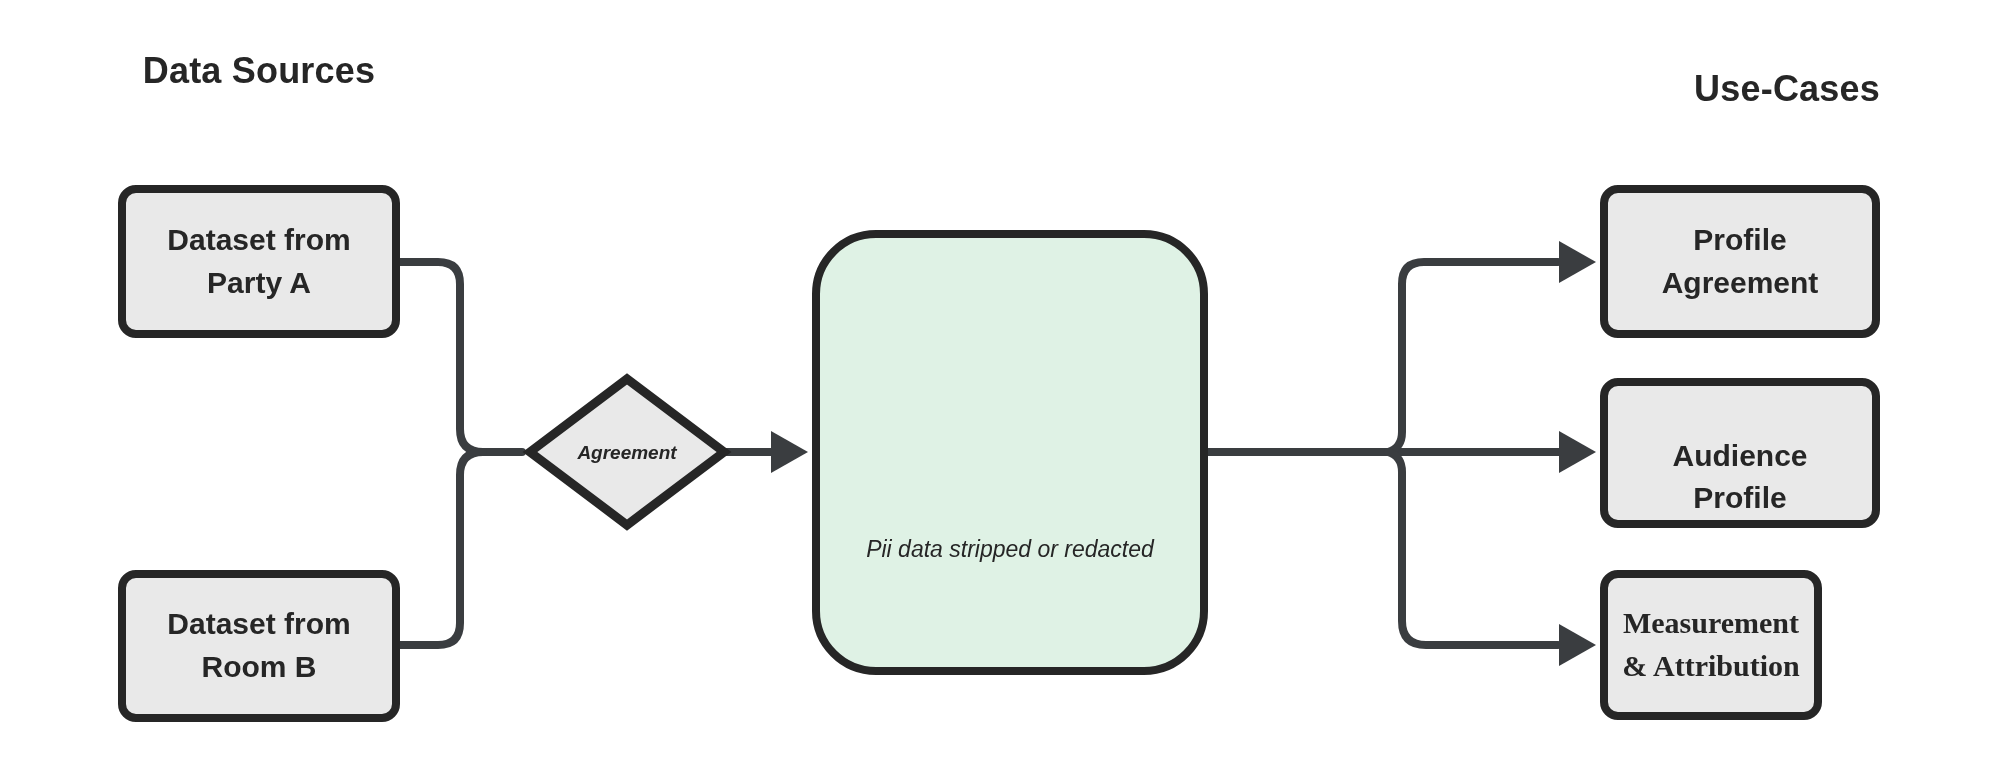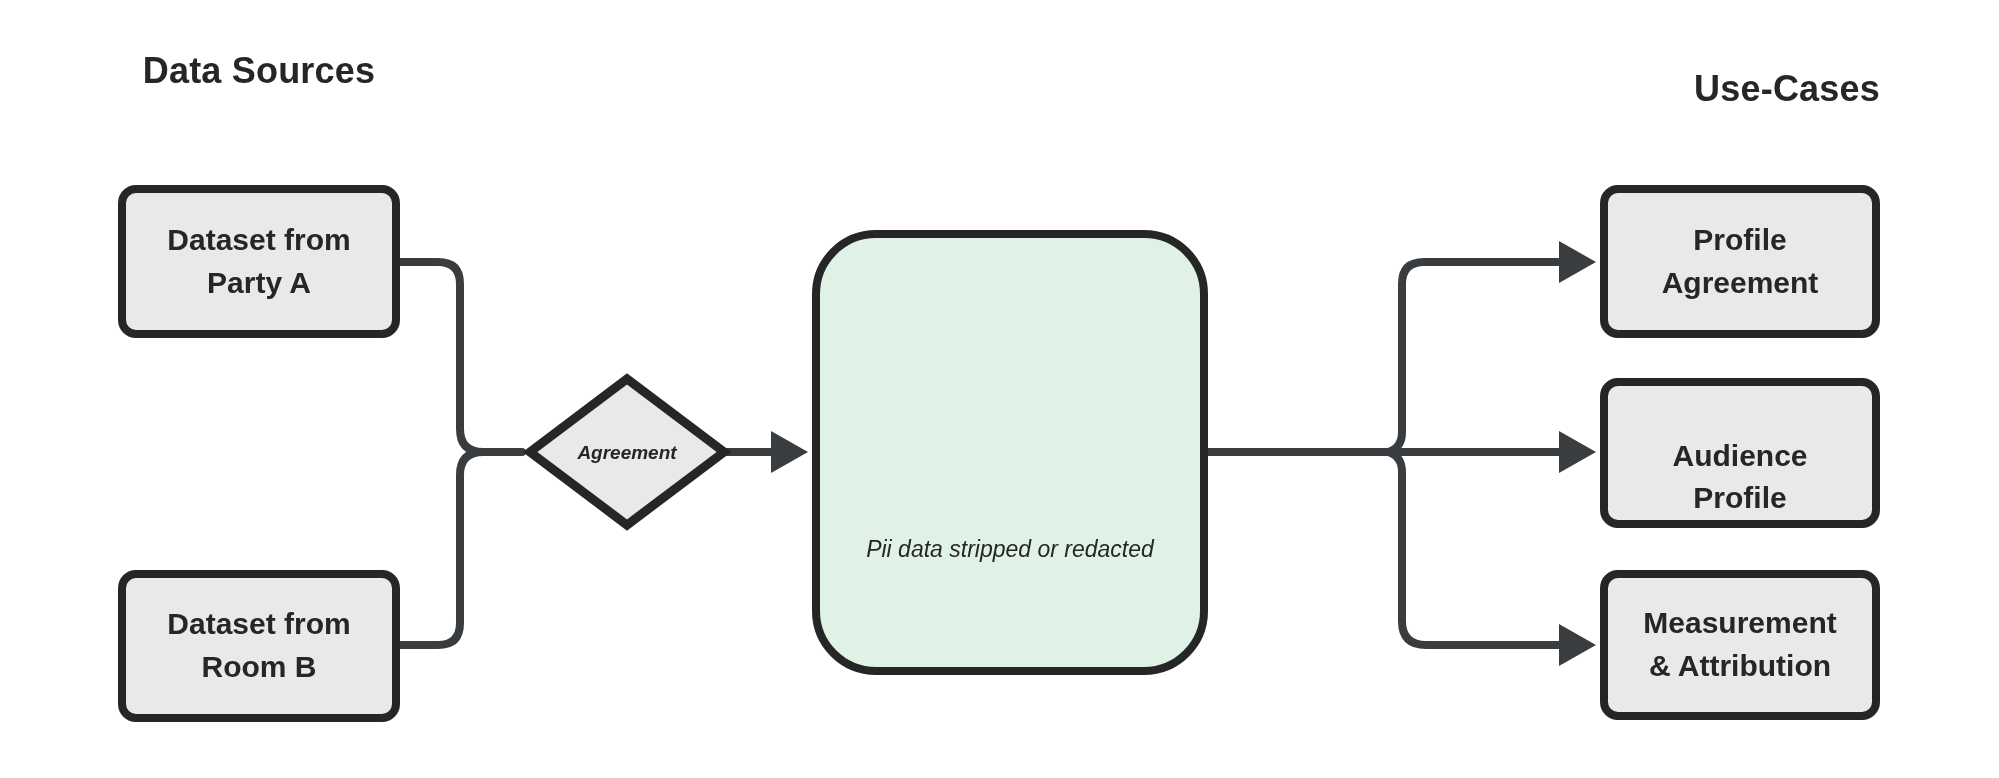--- a/index.html
+++ b/index.html
@@ -112,20 +112,20 @@
     </div>
   </div>
 
   <div class="node" style="left:1600px;top:378px;width:280px;height:150px;align-items:flex-end;">
     <div>
       <span>Audience</span><br>
       <span>Profile</span>
     </div>
   </div>
 
-  <div class="node" style="left:1600px;top:570px;width:280px;height:150px;">
+  <div class="node" style="left:1600px;top:570px;width:222px;height:150px;font-family:Liberation Serif, serif;">
     <div>
       <span>Measurement</span><br>
       <span>&amp; Attribution</span>
     </div>
   </div>
 
 </div>
 
 </body></html>

